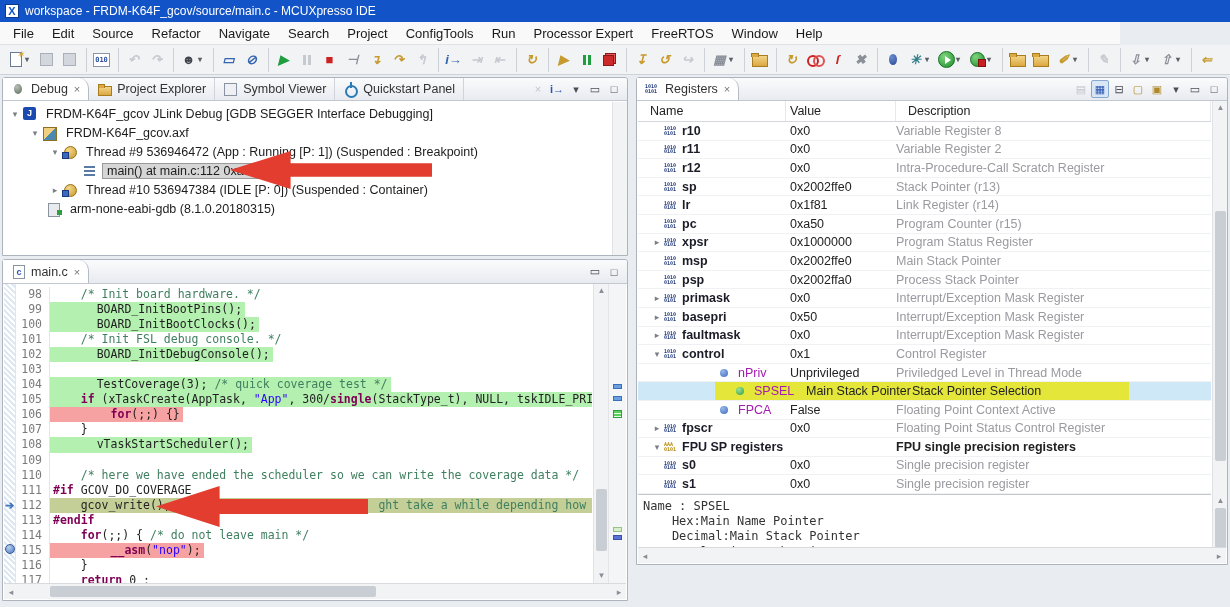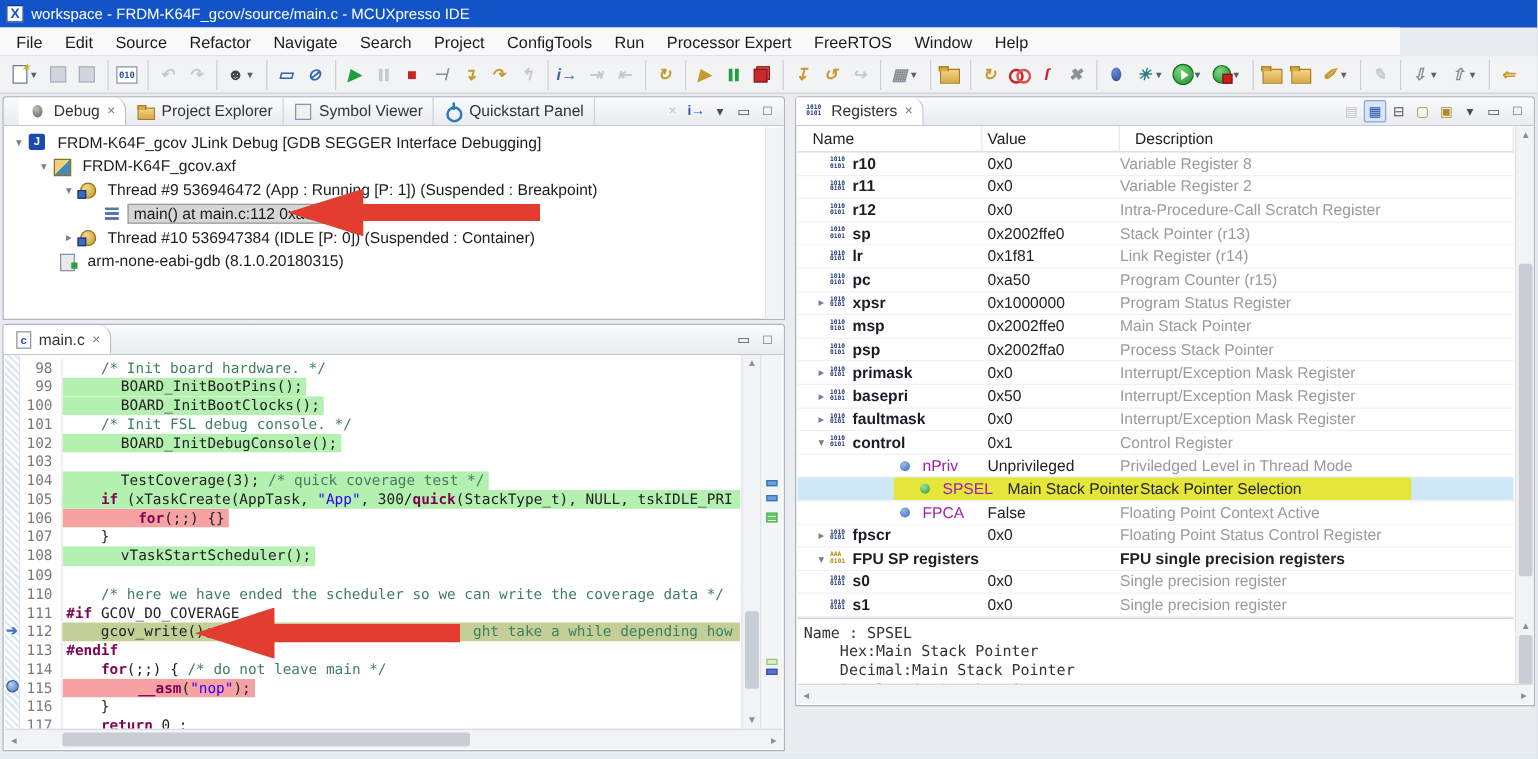--- a/index.html
+++ b/index.html
@@ -365,21 +365,21 @@
         <b class="dd show">▾</b>
       </span>
 
       <span class="tbtn sep">
         <i class="tg gold">⇐</i>
       </span>
     </div>
 
   <div class="panel" style="left:2px;top:77px;width:626px;height:179px;">
     <div class="tabrow">
-      <div style="display:flex;margin-left:12px;">
+      <div style="display:flex;">
 
           <div class="vtab active">
             <span class="vticon bugic"></span>
             <span>Debug</span>
             <span class="tclose show">×</span>
           </div>
 
           <div class="vtab">
             <span class="vticon folder"></span>
             <span>Project Explorer</span>
@@ -462,21 +462,21 @@
     <div class="edcontent">
       <div class="hatch"></div>
       <div id="code-lines">
           <div class="cl"><span class="ln">98</span><span class="ct"><span class="pl">    </span><span class="cm">/* Init board hardware. */</span></span></div>
           <div class="cl"><span class="ln">99</span><span class="ct"><span class="hl g"><span class="pl">    BOARD_InitBootPins();</span></span></span></div>
           <div class="cl"><span class="ln">100</span><span class="ct"><span class="hl g"><span class="pl">    BOARD_InitBootClocks();</span></span></span></div>
           <div class="cl"><span class="ln">101</span><span class="ct"><span class="pl">    </span><span class="cm">/* Init FSL debug console. */</span></span></div>
           <div class="cl"><span class="ln">102</span><span class="ct"><span class="hl g"><span class="pl">    BOARD_InitDebugConsole();</span></span></span></div>
           <div class="cl"><span class="ln">103</span><span class="ct"></span></div>
           <div class="cl"><span class="ln">104</span><span class="ct"><span class="hl g"><span class="pl">    TestCoverage(3); </span><span class="cm">/* quick coverage test */</span></span></span></div>
-          <div class="cl"><span class="ln">105</span><span class="ct gf"><span class="pl">    </span><span class="kw">if</span><span class="pl"> (xTaskCreate(AppTask, </span><span class="st">"App"</span><span class="pl">, 300/</span><span class="kw">quick</span><span class="pl">(StackType_t), NULL, tskIDLE_PRI</span></span></div>
+          <div class="cl"><span class="ln">105</span><span class="ct gf"><span class="pl">    </span><span class="kw">if</span><span class="pl"> (xTaskCreate(AppTask, </span><span class="st">"App"</span><span class="pl">, 300/</span><span class="kw">single</span><span class="pl">(StackType_t), NULL, tskIDLE_PRI</span></span></div>
           <div class="cl"><span class="ln">106</span><span class="ct"><span class="hl r"><span class="pl">      </span><span class="kw">for</span><span class="pl">(;;) {}</span></span></span></div>
           <div class="cl"><span class="ln">107</span><span class="ct"><span class="pl">    }</span></span></div>
           <div class="cl"><span class="ln">108</span><span class="ct"><span class="hl g"><span class="pl">    vTaskStartScheduler();</span></span></span></div>
           <div class="cl"><span class="ln">109</span><span class="ct"></span></div>
           <div class="cl"><span class="ln">110</span><span class="ct"><span class="pl">    </span><span class="cm">/* here we have ended the scheduler so we can write the coverage data */</span></span></div>
           <div class="cl"><span class="ln">111</span><span class="ct"><span class="pp">#if</span><span class="pl"> GCOV_DO_COVERAGE</span></span></div>
           <div class="cl"><span class="ln">112</span><span class="ct o"><span class="pl">    gcov_write(); </span><span class="cm">/* w                         ght take a while depending how ma</span></span></div>
           <div class="cl"><span class="ln">113</span><span class="ct"><span class="pp">#endif</span></span></div>
           <div class="cl"><span class="ln">114</span><span class="ct"><span class="pl">    </span><span class="kw">for</span><span class="pl">(;;) { </span><span class="cm">/* do not leave main */</span></span></div>
           <div class="cl"><span class="ln">115</span><span class="ct"><span class="hl r"><span class="pl">      </span><span class="kw">__asm</span><span class="pl">(</span><span class="st">"nop"</span><span class="pl">);</span></span></span></div>
@@ -733,21 +733,21 @@
         </div>
       </div>
     <div class="vscroll" style="right:0;top:23px;height:393px;">
       <span class="sarrow" style="top:0;">▲</span>
       <span class="sthumb" style="top:110px;height:250px;"></span>
     </div>
     <div class="detail">
 
         <div class="dline">Name : SPSEL</div>
 
-        <div class="dline">    Hex:Main Stack Pointer</div>
+        <div class="dline">    Hex:Main Name Pointer</div>
 
         <div class="dline">    Decimal:Main Stack Pointer</div>
 
         <div class="dline">    Octal:Main Stack Pointer</div>
 
         <div class="dline">    Binary:Main Stack Pointer</div>
 
         <div class="dline">    Default:Main Stack Pointer</div>
       </div>
     <div class="vscroll" style="right:0;top:416px;bottom:16px;">

